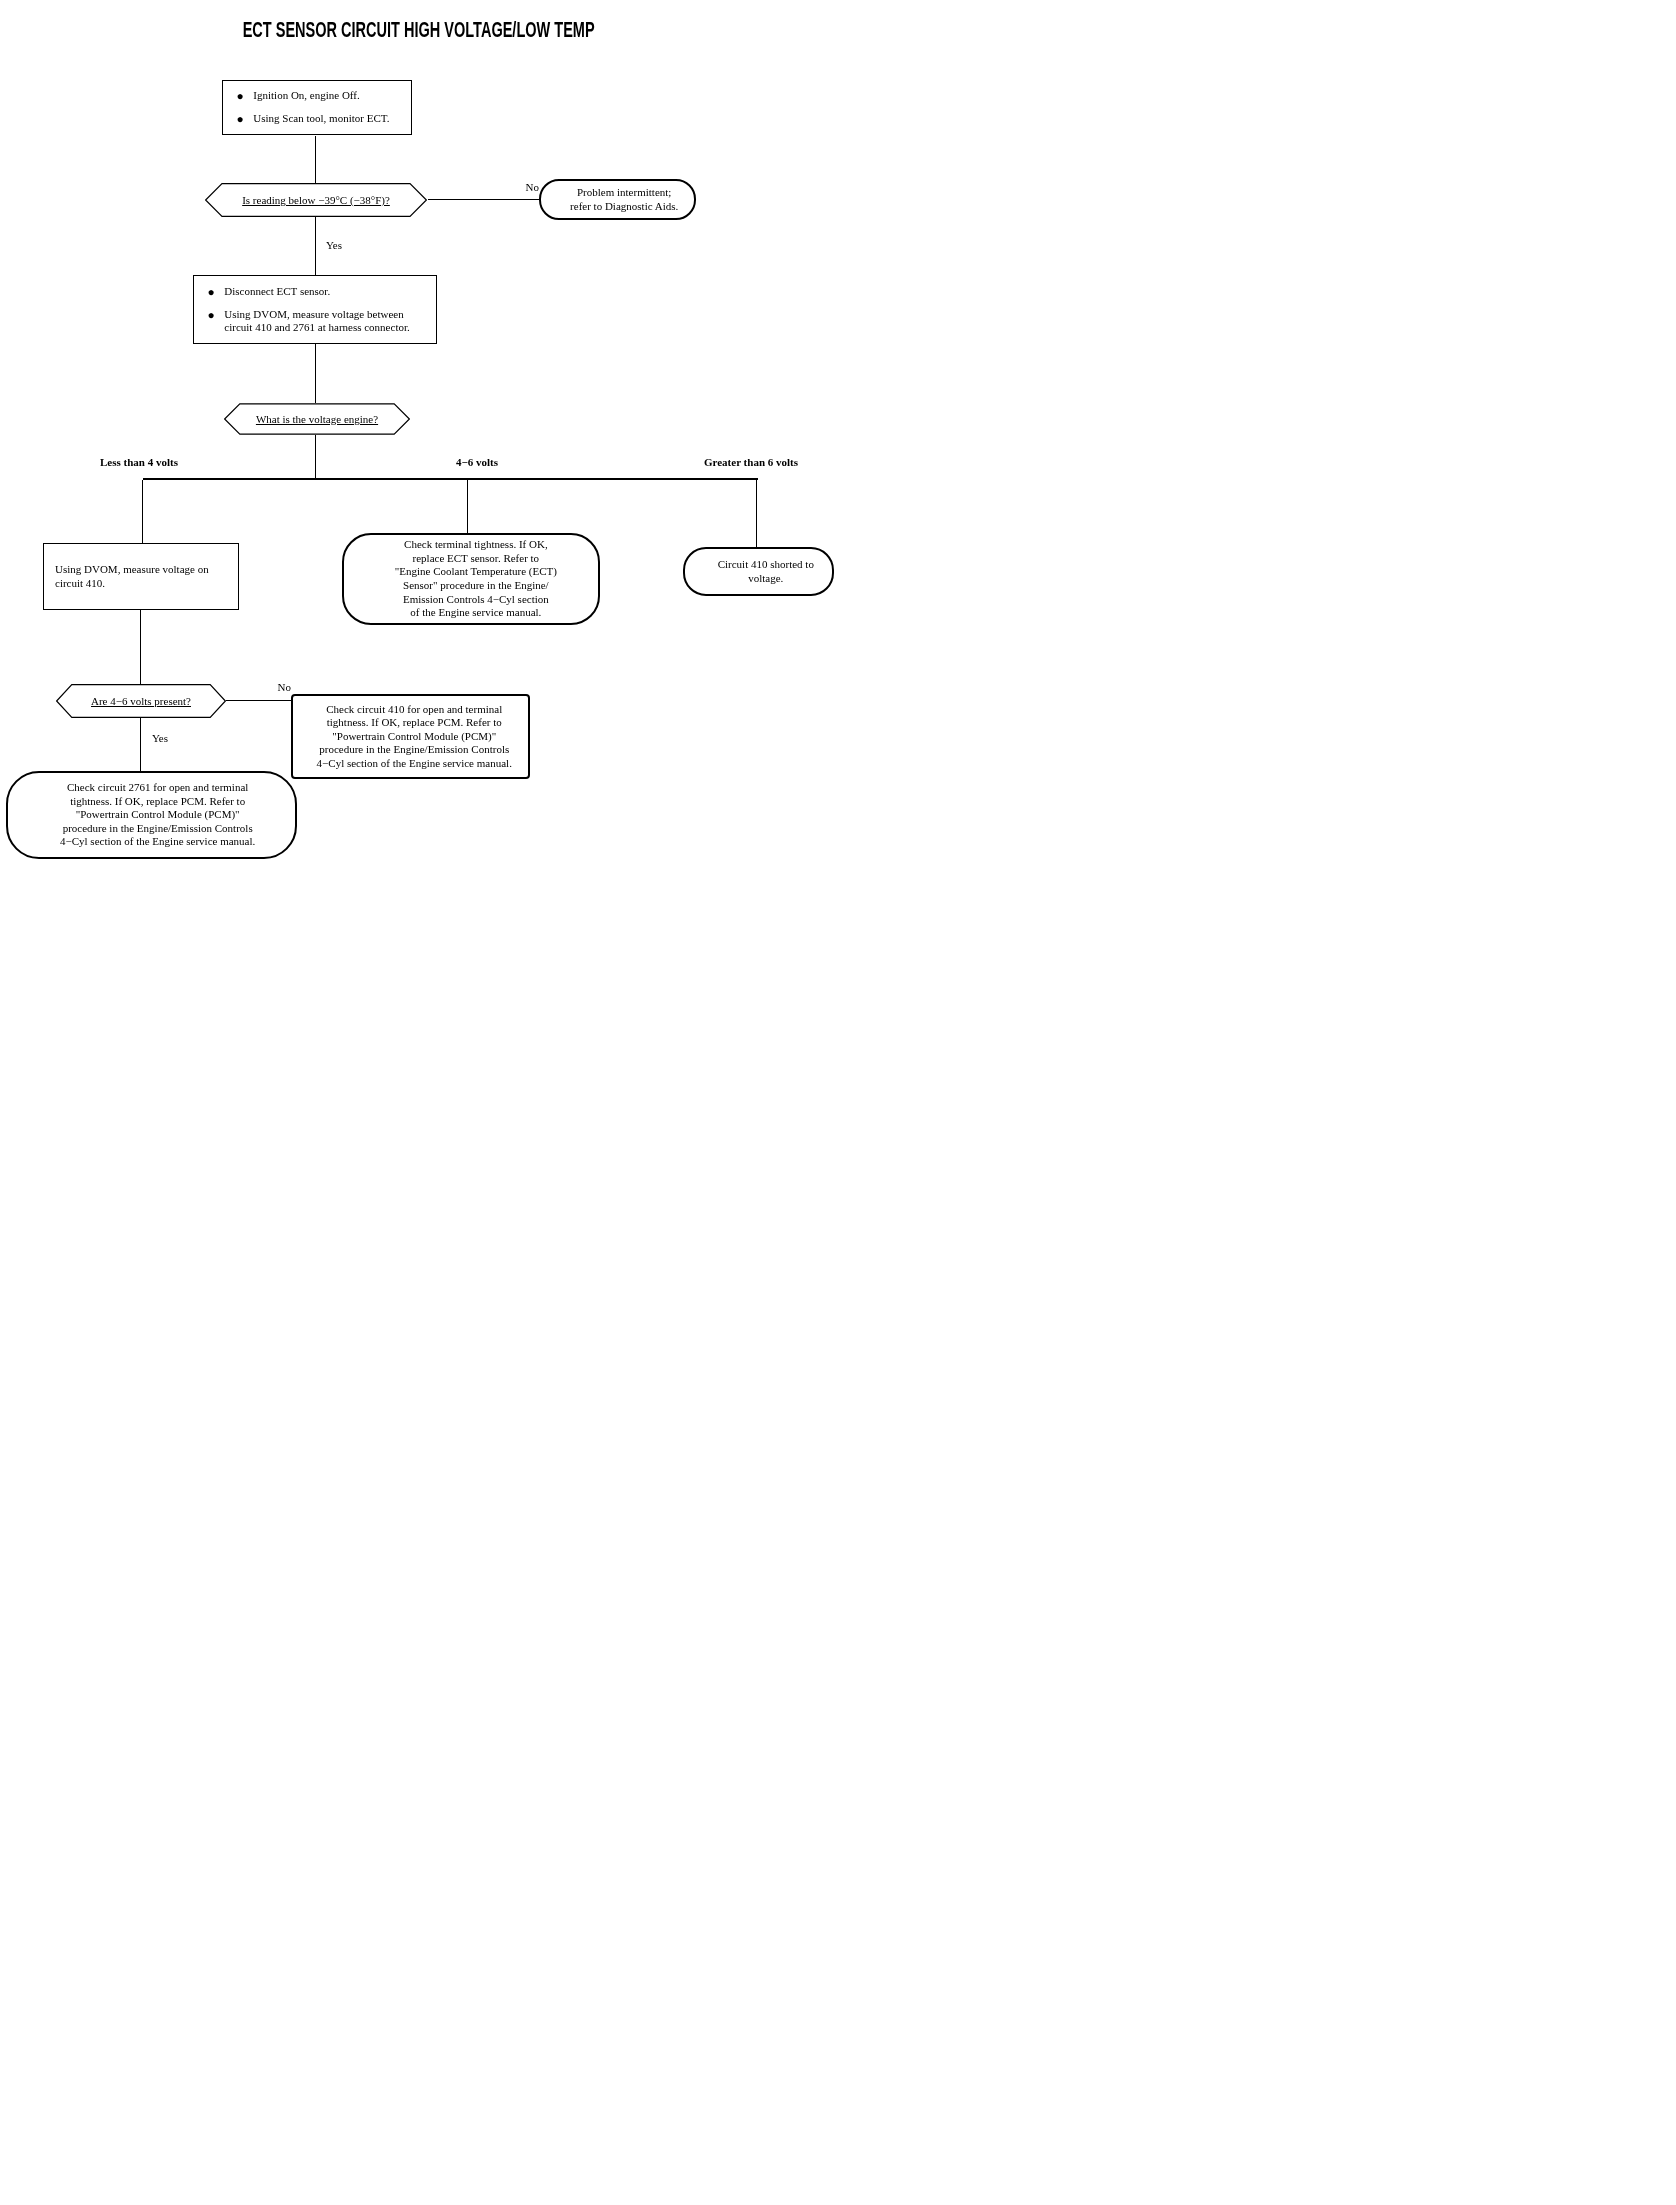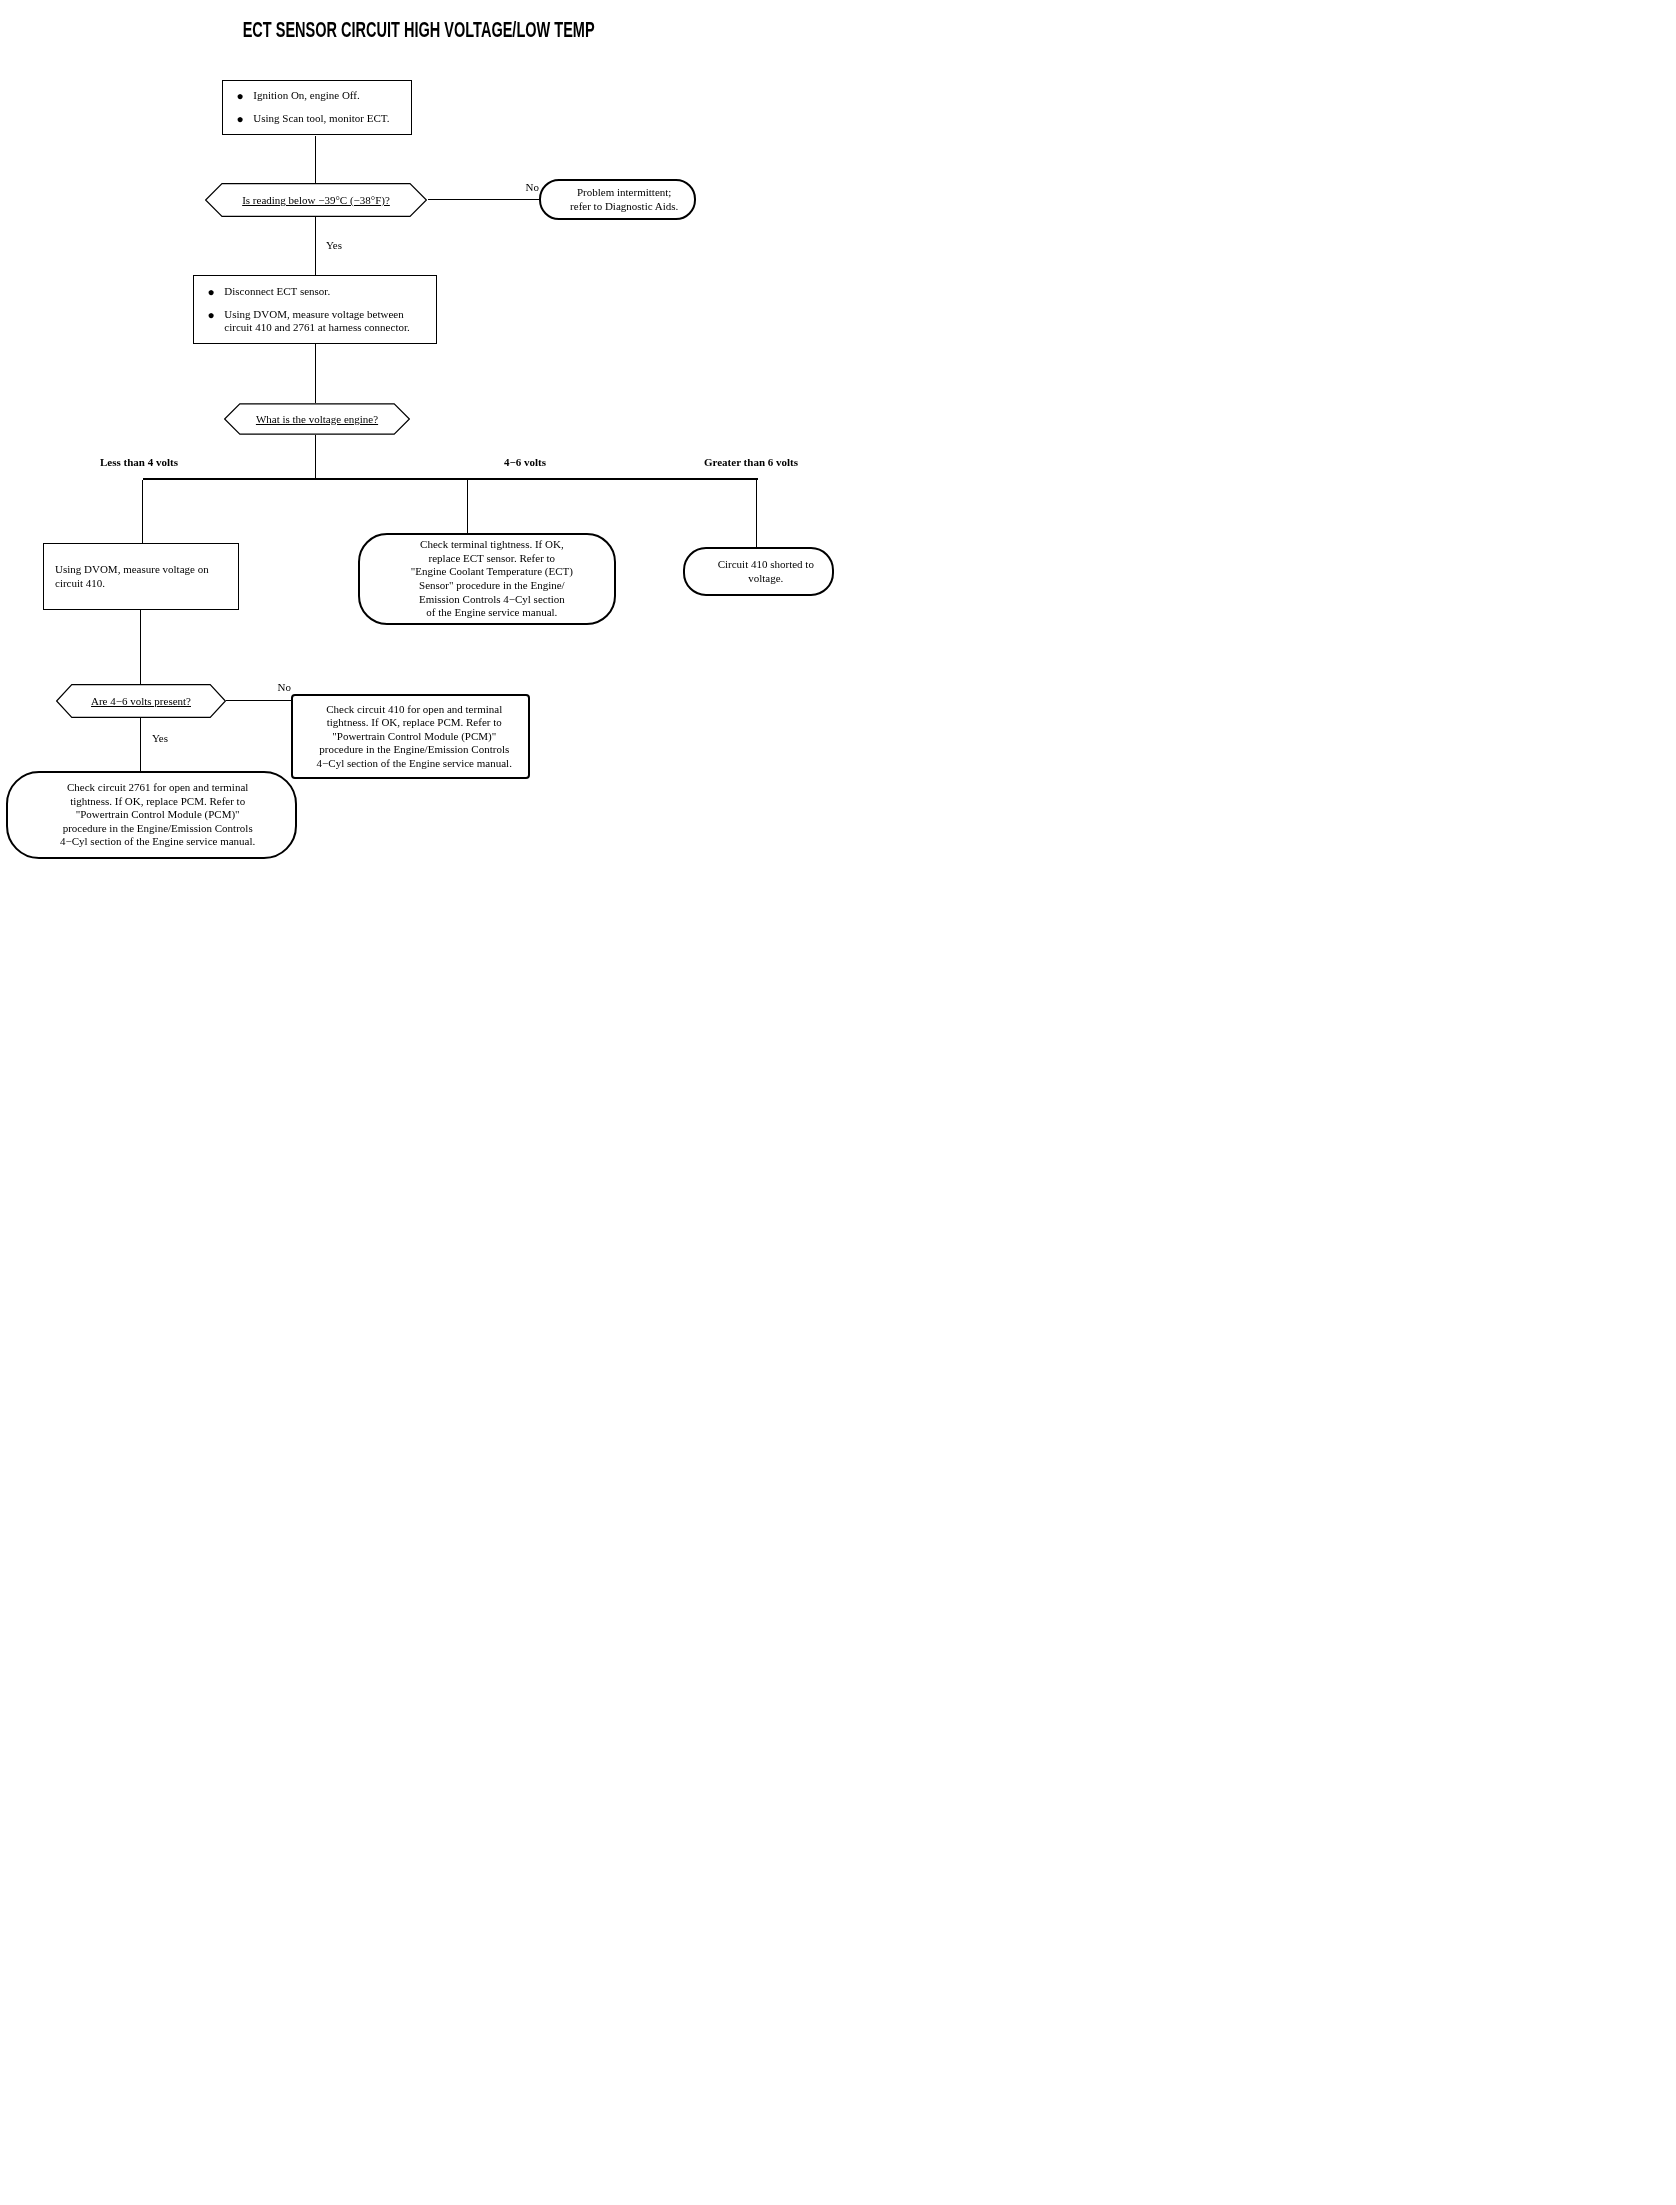--- a/index.html
+++ b/index.html
@@ -105,35 +105,35 @@
   <div class="hex" style="left:224px;top:403px;width:186px;height:32px;">
     <svg viewBox="0 0 306 52">
       <polygon points="26,1 280,1 305,26 280,51 26,51 1,26" fill="#ffffff" stroke="#000000" stroke-width="2"></polygon>
     </svg>
     <div class="hex-label">What is the voltage engine?</div>
   </div>
 
   <div class="vline" style="left:315px;top:435px;height:44px;"></div>
 
   <div class="branch-label" style="left:139px;top:456px;">Less than 4 volts</div>
-  <div class="branch-label" style="left:477px;top:456px;margin-left:48px;">4−6 volts</div>
+  <div class="branch-label" style="left:477px;top:456px;">4−6 volts</div>
   <div class="branch-label" style="left:751px;top:456px;">Greater than 6 volts</div>
 
   <div class="hline-thick" style="left:143px;top:478px;width:615px;"></div>
 
   <div class="vline" style="left:142px;top:480px;height:63px;"></div>
   <div class="vline" style="left:467px;top:480px;height:53px;"></div>
   <div class="vline" style="left:756px;top:480px;height:67px;"></div>
 
   <div class="pbox" style="left:43px;top:543px;width:196px;height:67px;justify-content:center;">
     <div class="plain-text">Using DVOM, measure voltage on
 circuit 410.</div>
   </div>
 
-  <div class="terminal" style="left:342px;top:533px;width:258px;height:92px;border-radius:29px;padding:6px 11px 6px 20.7px;margin-left:16px;">Check terminal tightness. If OK,
+  <div class="terminal" style="left:342px;top:533px;width:258px;height:92px;border-radius:29px;padding:6px 11px 6px 20.7px;">Check terminal tightness. If OK,
 replace ECT sensor. Refer to
 "Engine Coolant Temperature (ECT)
 Sensor" procedure in the Engine/
 Emission Controls 4−Cyl section
 of the Engine service manual.</div>
 
   <div class="terminal" style="left:683px;top:547px;width:151px;height:49px;border-radius:23px;padding-left:14.6px;">Circuit 410 shorted to
 voltage.</div>
 
   <div class="vline" style="left:140px;top:610px;height:74px;"></div>

